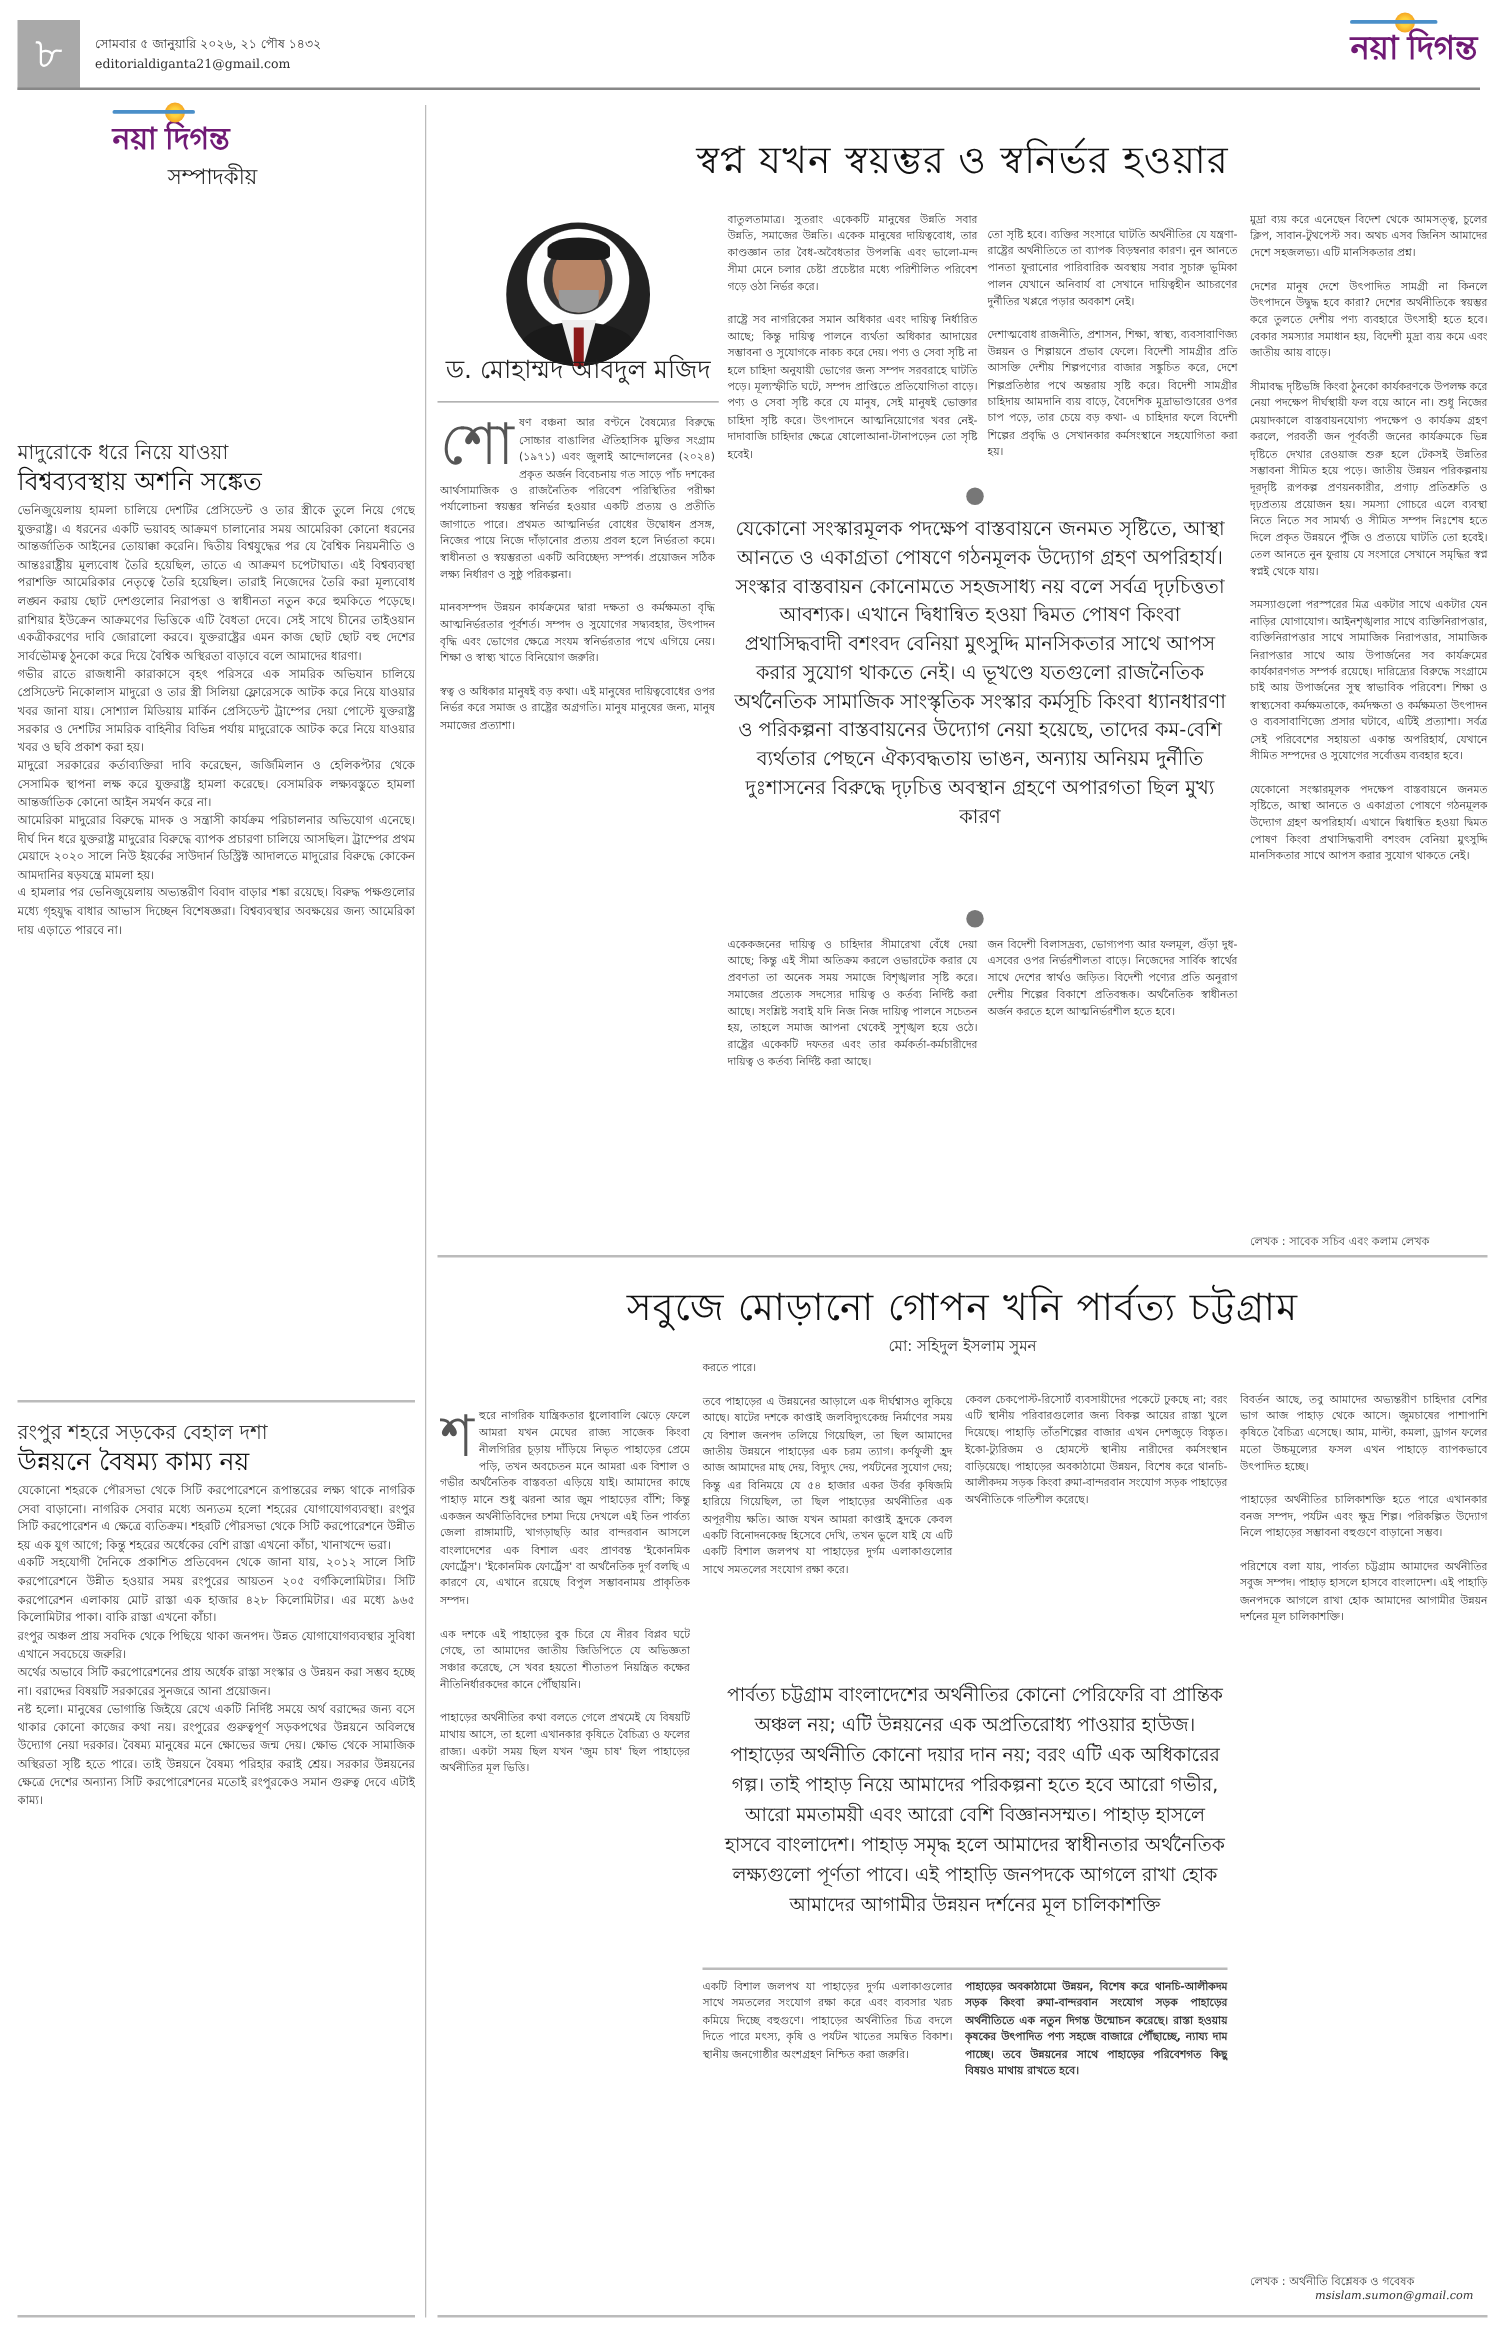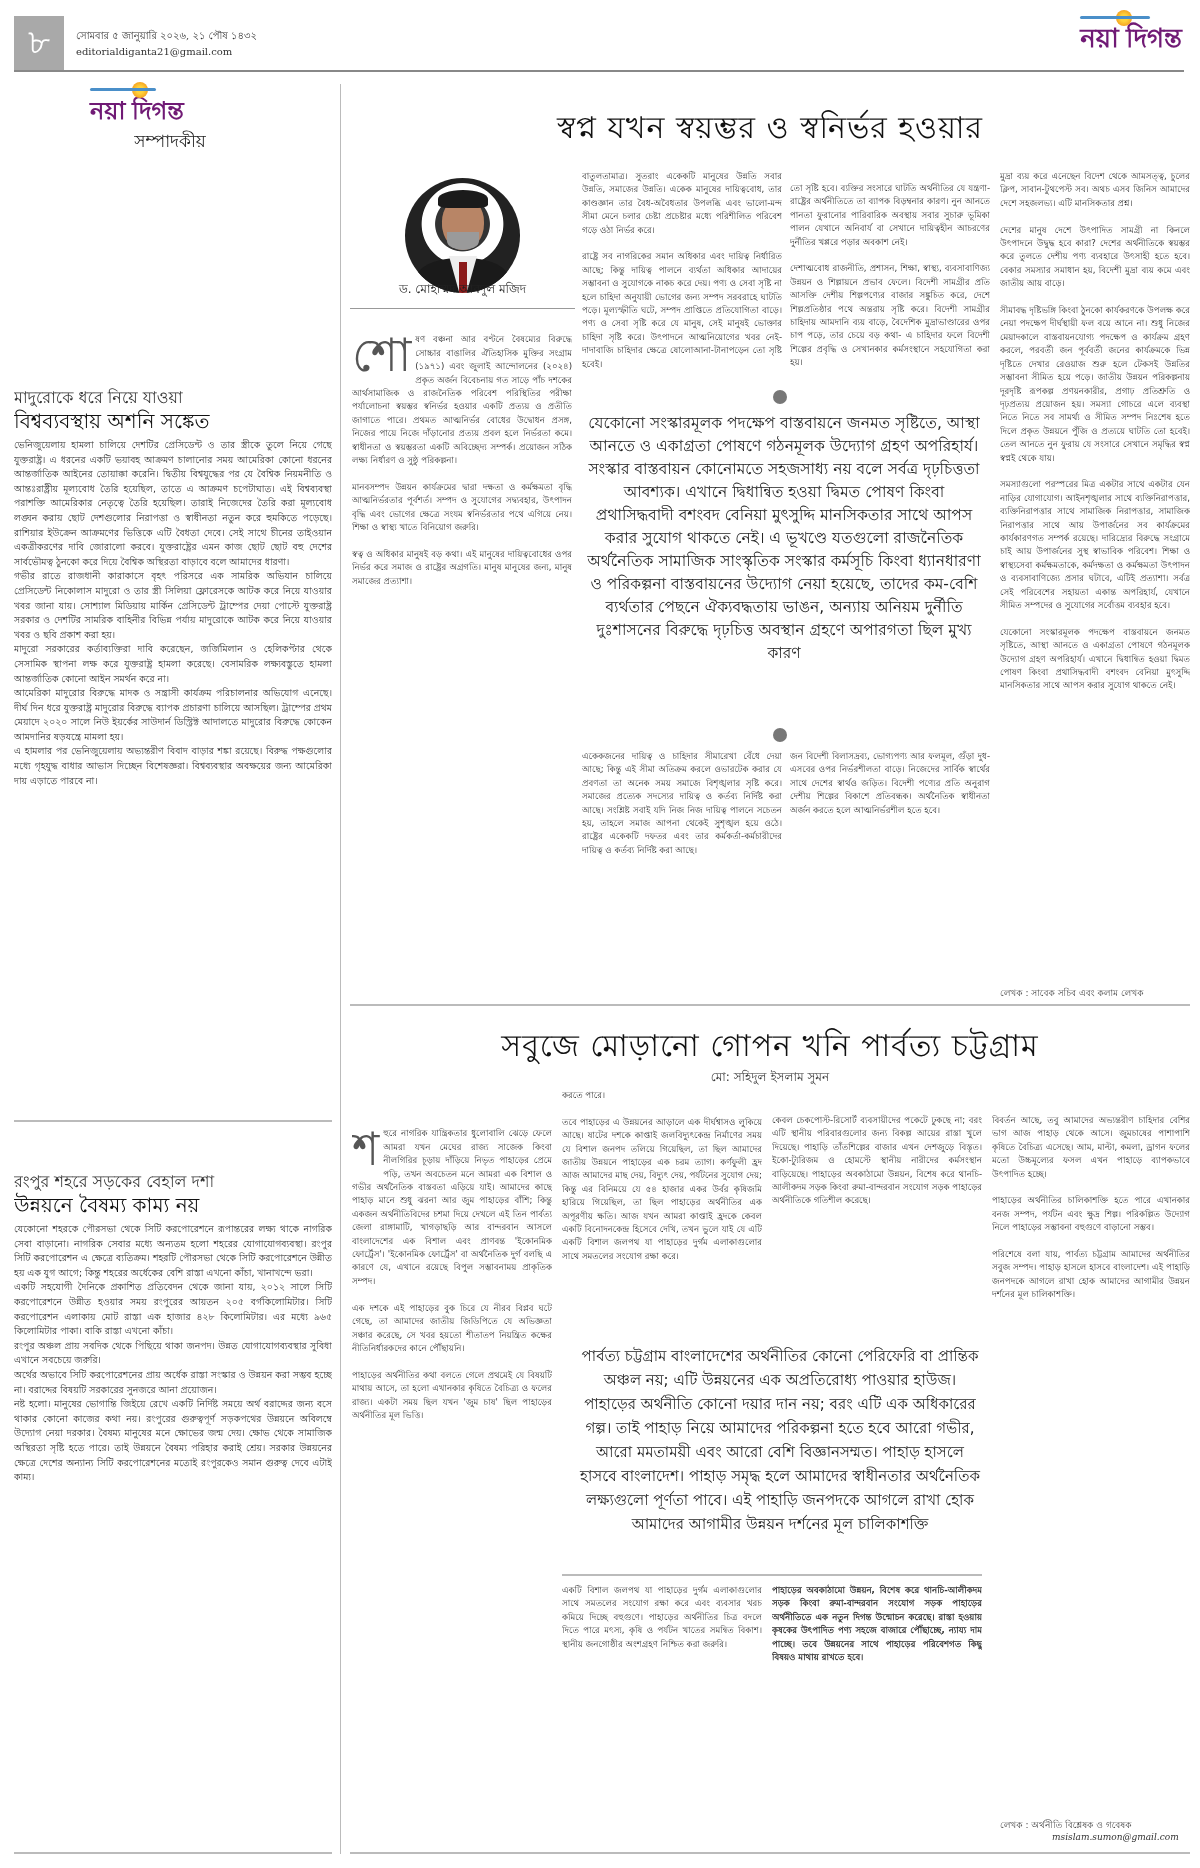--- a/index.html
+++ b/index.html
@@ -12,34 +12,34 @@
   .logo .sun { position: absolute; width: 16px; height: 16px; border-radius: 50%; background: radial-gradient(circle, #ffd23c 30%, #f5a623 70%, rgba(255,200,80,0) 100%); }
   .logo .wave { position: absolute; height: 3px; background: #4a8fc9; border-radius: 2px; }
   .logo-top { right: 18px; top: 18px; font-size: 26px; }
   .vrule { position: absolute; width: 1px; background: #bbb; }
   .hrule { position: absolute; height: 2px; background: #bbb; }
 
   .side-logo { left: 90px; top: 92px; font-size: 24px; }
   .side-sub { position: absolute; left: 0; top: 128px; width: 340px; text-align: center; font-size: 17px; color: #222; }
 
   .ed-block { position: absolute; left: 14px; width: 318px; }
-  .ed-kicker { font-size: 16px; color: #333; line-height: 20px; margin-top: 36px; }
+  .ed-kicker { font-size: 16px; color: #333; line-height: 20px; }
   .ed-title { font-size: 20px; color: #111; line-height: 26px; margin-bottom: 4px; }
   .ed-body { font-size: 9.3px; line-height: 14.6px; text-align: justify; color: #333; }
   .ed-body p { text-indent: 0; }
 
   .main-title { position: absolute; left: 350px; top: 104px; width: 840px; text-align: center; font-size: 30px; font-family: "DejaVu Serif", serif; color: #111; letter-spacing: 1px; }
   .author-photo { position: absolute; left: 405px; top: 178px; width: 115px; height: 115px; border-radius: 50%; background: radial-gradient(circle at 50% 40%, #c99678 0 22%, #333 23% 30%, #fff 31% 45%, #222 46% 100%); overflow: hidden; }
   .author-photo .face { position: absolute; left: 37px; top: 20px; width: 42px; height: 52px; border-radius: 45% 45% 50% 50%; background: #b88566; }
   .author-photo .hair { position: absolute; left: 33px; top: 12px; width: 50px; height: 18px; border-radius: 50% 50% 20% 20%; background: #1b1b1b; }
   .author-photo .beard { position: absolute; left: 42px; top: 54px; width: 32px; height: 18px; border-radius: 0 0 50% 50%; background: #9a9a9a; }
   .author-photo .suit { position: absolute; left: 10px; top: 80px; width: 95px; height: 50px; border-radius: 45% 45% 0 0; background: #1a1a1a; }
   .author-photo .shirt { position: absolute; left: 44px; top: 78px; width: 28px; height: 40px; background: #eee; clip-path: polygon(0 0,100% 0,60% 100%,40% 100%); }
   .author-photo .tie { position: absolute; left: 54px; top: 84px; width: 8px; height: 34px; background: #8b1a1a; }
-  .author-name { position: absolute; left: 350px; top: 280px; width: 225px; text-align: center; font-size: 12px; color: #222; border-bottom: 1px solid #999; padding-bottom: 8px; }
+  .author-name { position: absolute; left: 350px; top: 280px; width: 225px; text-align: center; font-size: 20px; color: #222; border-bottom: 1px solid #999; padding-bottom: 8px; }
 
   .col { position: absolute; font-size: 8.6px; line-height: 13.4px; text-align: justify; color: #333; }
   .dropcap { float: left; font-size: 46px; line-height: 44px; margin-right: 4px; color: #555; font-family: "DejaVu Serif", serif; }
 
   .pull { position: absolute; text-align: center; color: #222; }
   .dot { position: absolute; width: 14px; height: 14px; border-radius: 50%; background: #777; }
 
   .byline-note { position: absolute; font-size: 9px; color: #444; }
   .article2-title { position: absolute; left: 350px; top: 1022px; width: 840px; text-align: center; font-size: 30px; font-family: "DejaVu Serif", serif; color: #111; letter-spacing: 1px; }
   .article2-author { position: absolute; left: 350px; top: 1068px; width: 840px; text-align: center; font-size: 12px; color: #333; }

